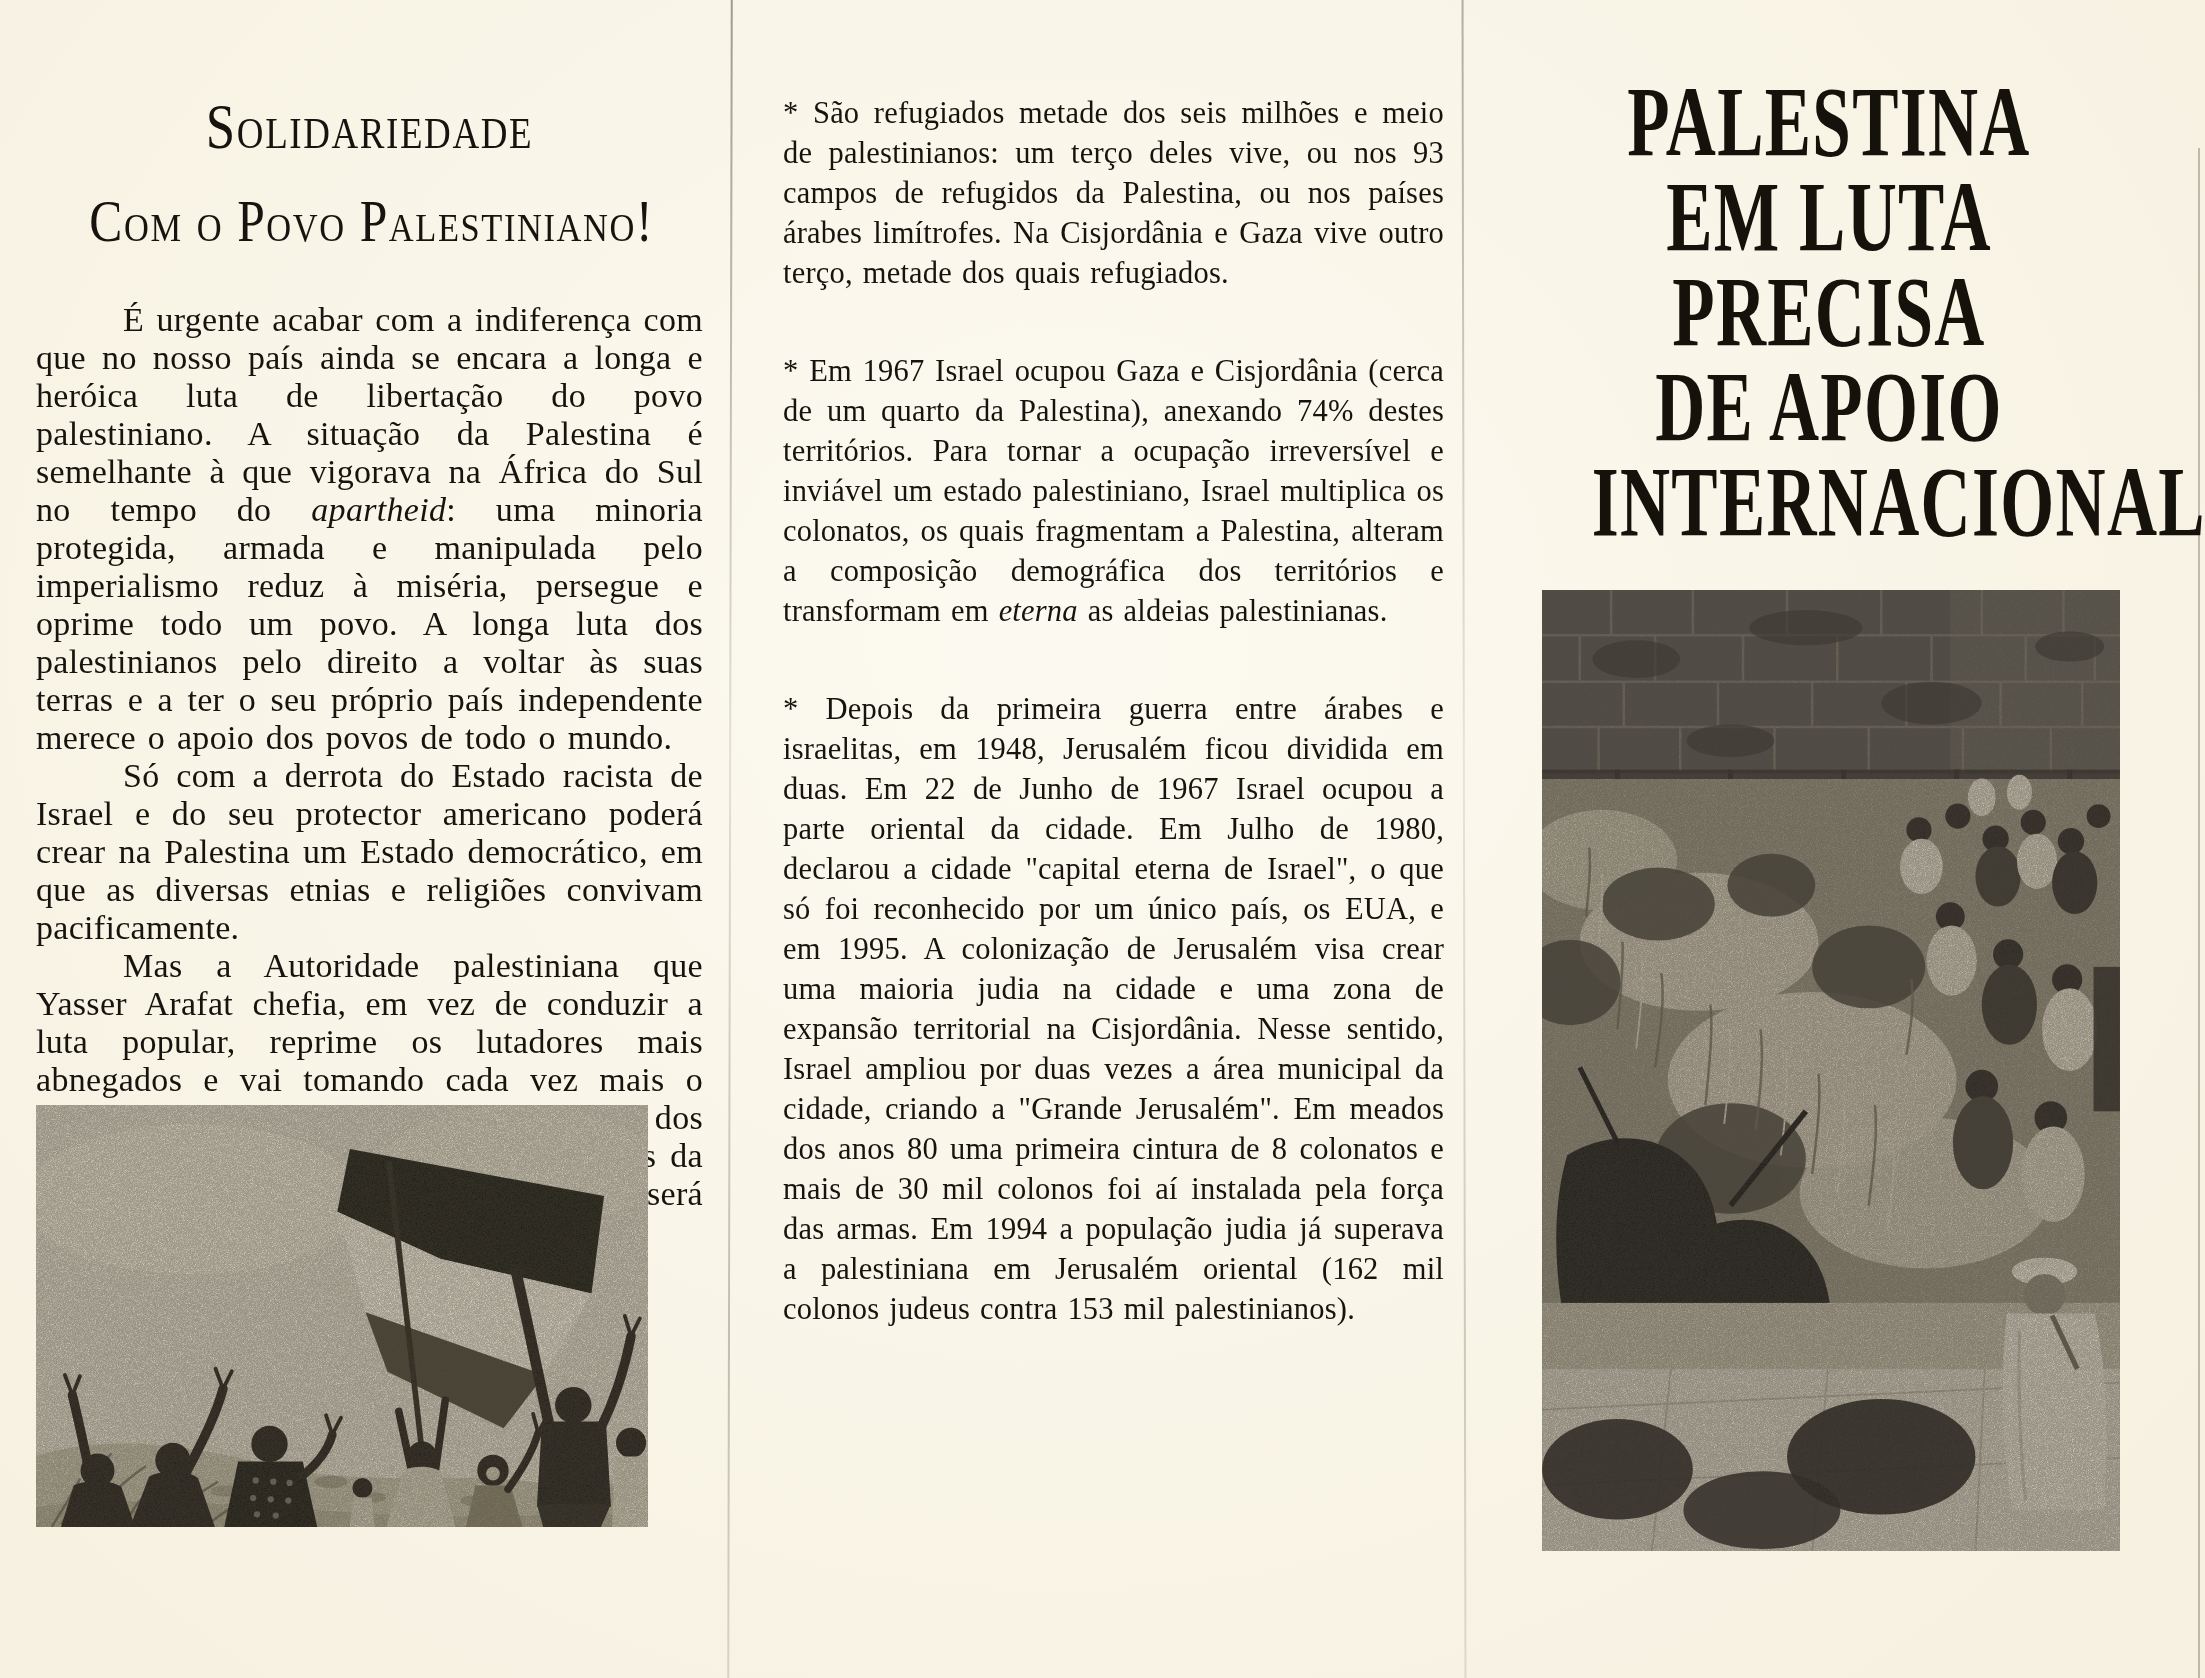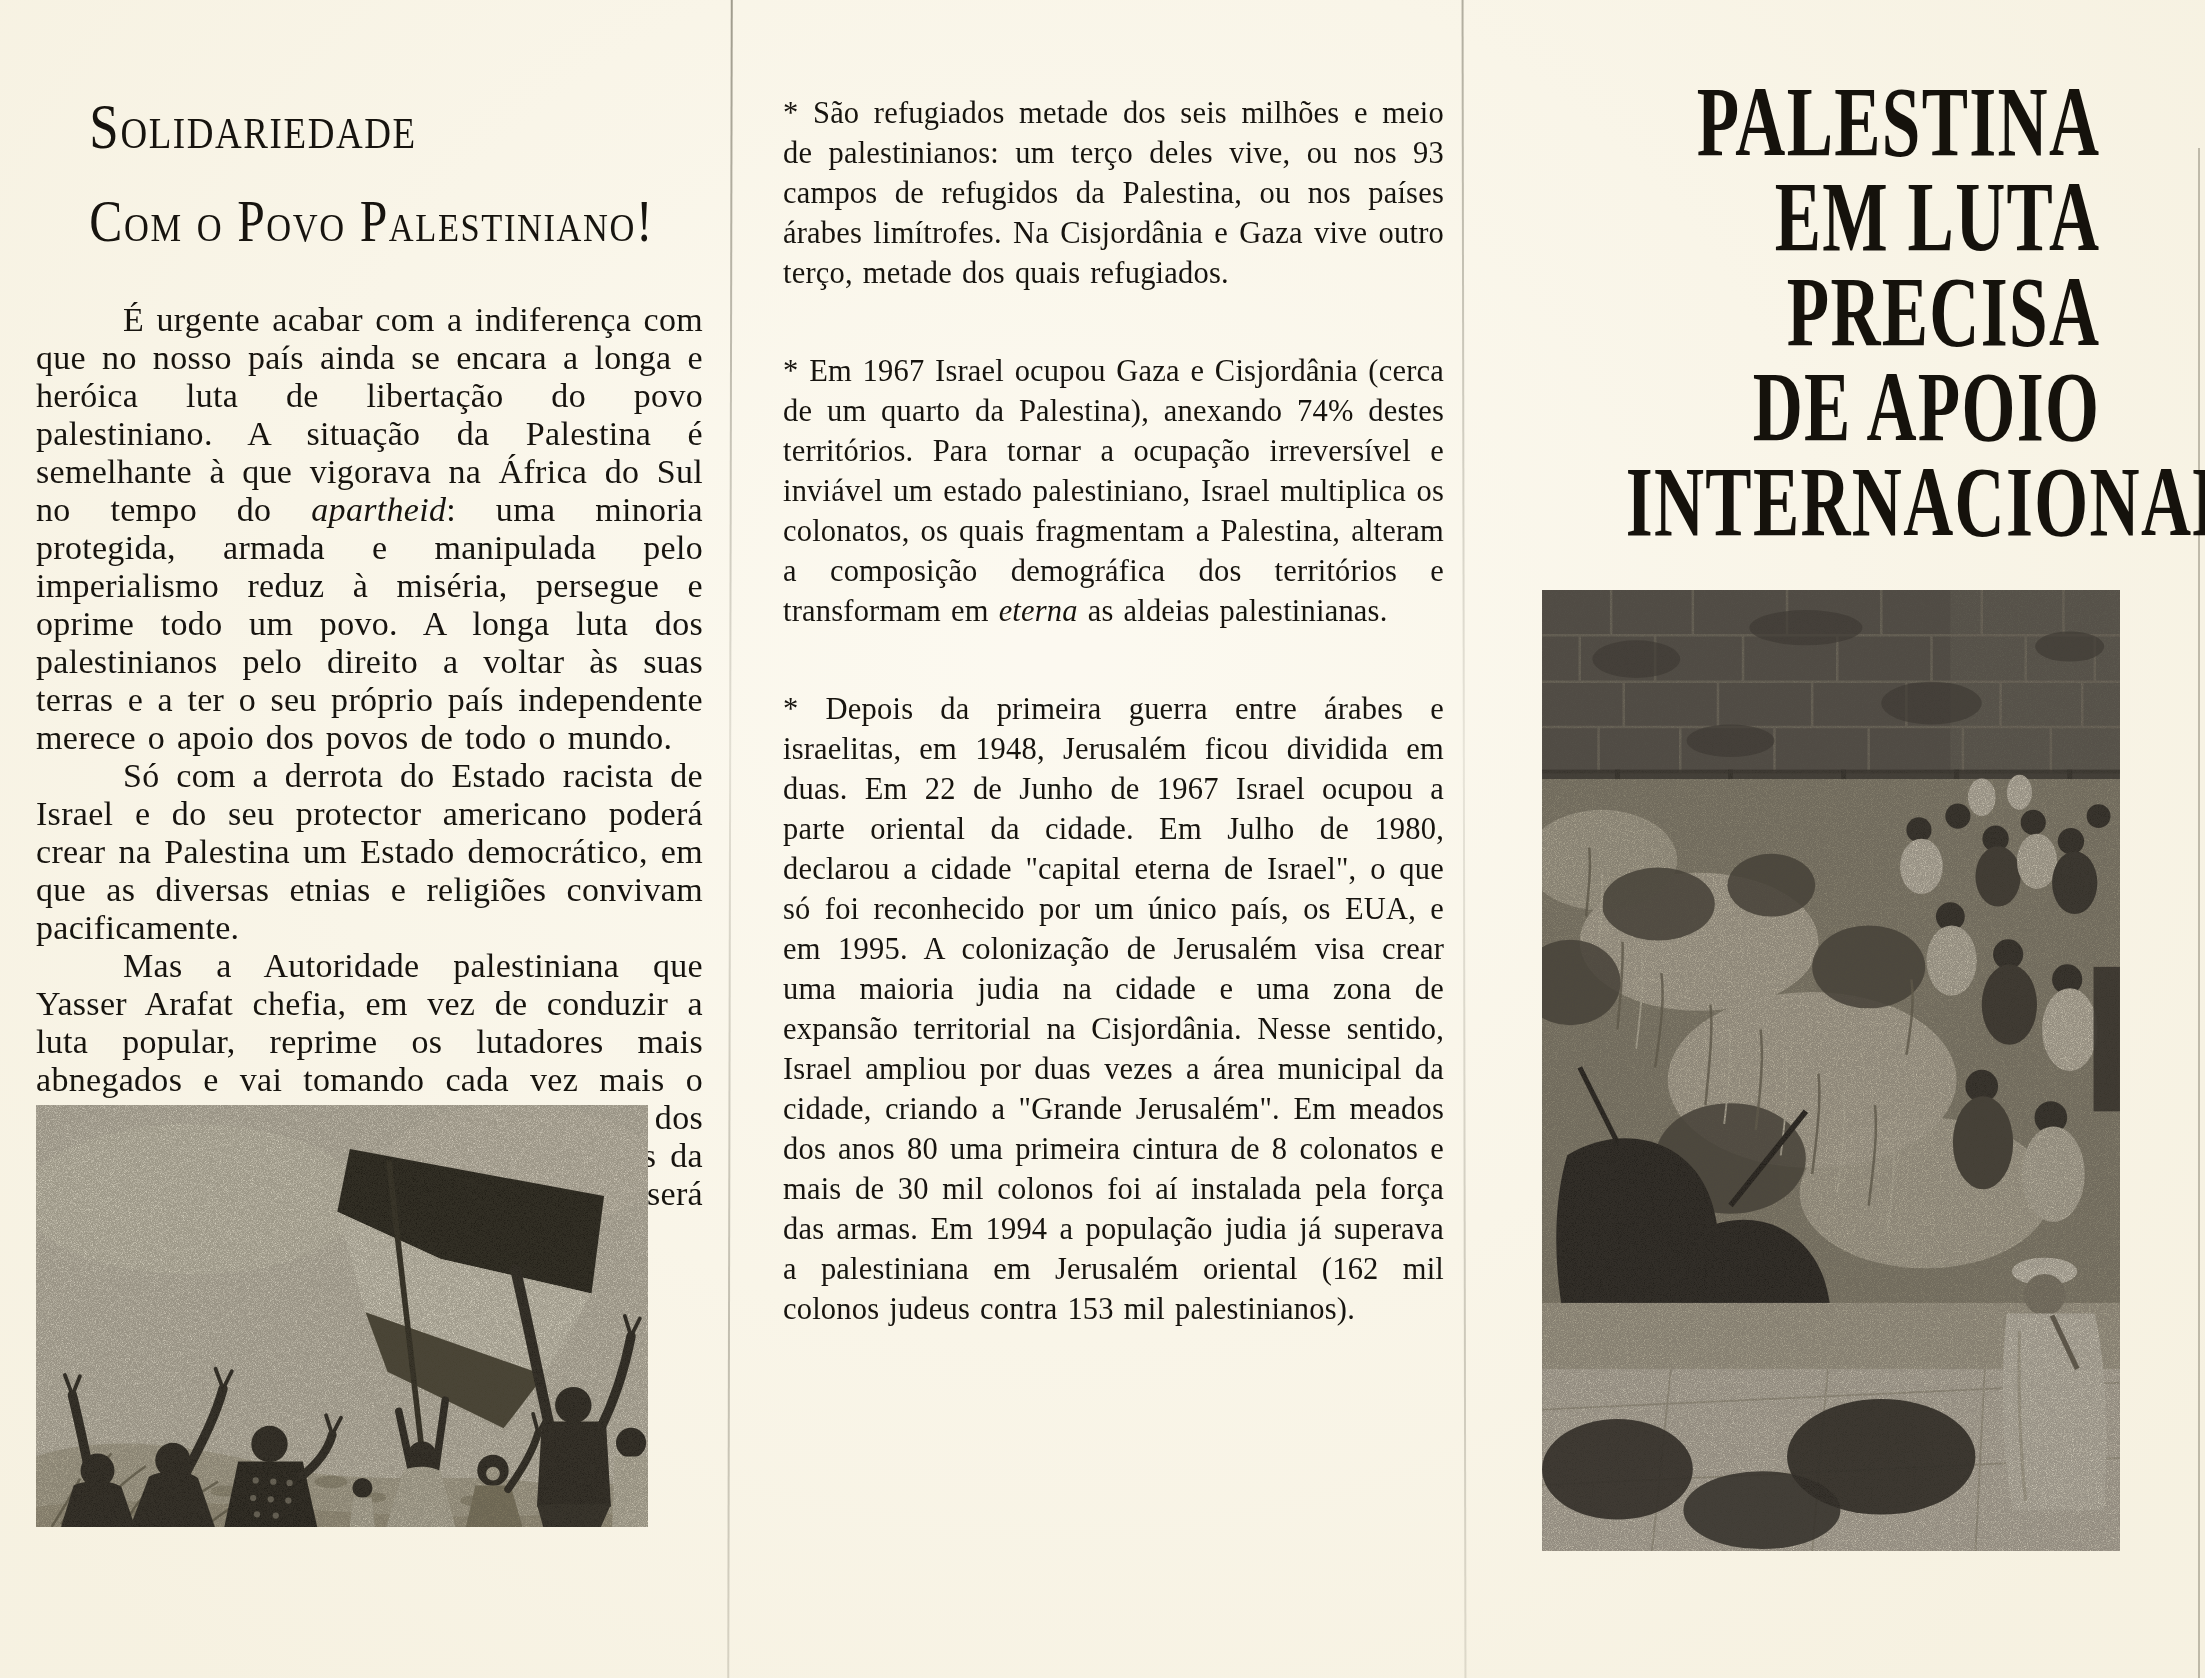--- a/index.html
+++ b/index.html
@@ -25,21 +25,21 @@
     background:linear-gradient(180deg, rgba(104,100,84,0.62), rgba(104,100,84,0.16) 45%, rgba(104,100,84,0.38) 80%, rgba(104,100,84,0.22));
   }
   #fold-1{left:729px;transform:rotate(0.12deg);}
   #fold-2{left:1463px;opacity:0.8;transform:rotate(-0.1deg);}
   .scan-edge{
     position:absolute;left:2198px;top:148px;width:1.9px;height:1531px;
     background:rgba(122,118,100,0.45);
   }
   
   .panel-left{position:absolute;left:36px;top:80px;width:667px;}
-  .lp-heading{text-align:left;margin-bottom:33px;}
+  .lp-heading{text-align:center;margin-bottom:33px;}
   .lp-heading .hline{
     font-variant:small-caps;
     line-height:94px;
     transform:scaleX(0.84);
     transform-origin:50% 50%;
     white-space:nowrap;
     letter-spacing:1.9px;
   }
   .hline.h1{font-size:63px;}
   .hline.h2{font-size:59px;}
@@ -57,21 +57,21 @@
   .panel-mid{position:absolute;left:783px;top:93px;width:661px;}
   .panel-mid p{
     font-size:30.5px;
     line-height:40px;
     text-align:justify;
     letter-spacing:0.2px;
     word-spacing:0.07em;
     margin-bottom:58px;
   }
   
-  .panel-right{position:absolute;left:1524px;top:74px;width:678px;text-align:right;}
+  .panel-right{position:absolute;left:1490px;top:74px;width:678px;text-align:center;}
   .title-line{
     font-size:99px;
     line-height:95px;
     letter-spacing:1.9px;
     white-space:nowrap;
     transform:scaleX(0.70);
     transform-origin:50% 50%;
     color:#15120c;
   }
   #right-photo{left:1542px;top:590px;width:578px;height:961px;}

